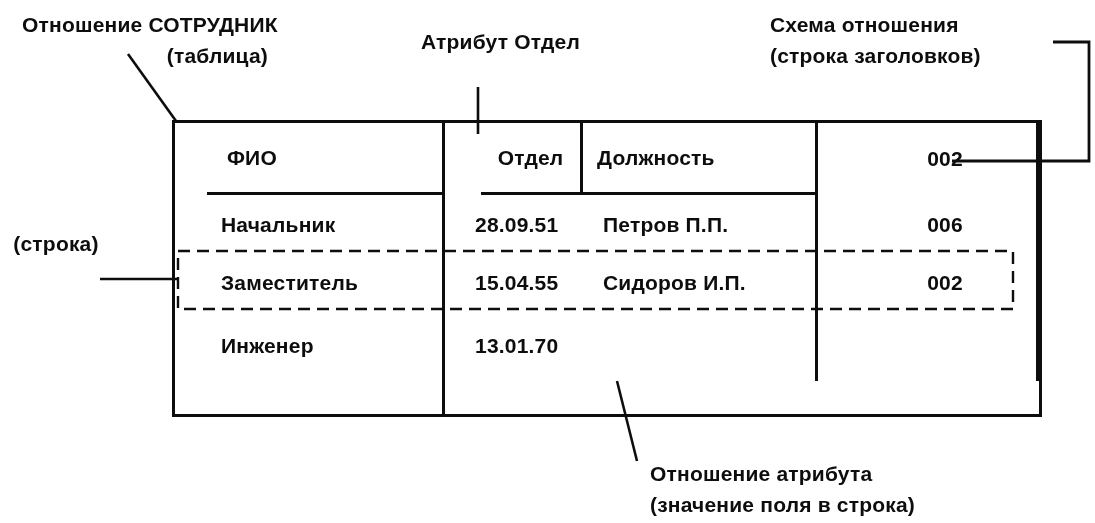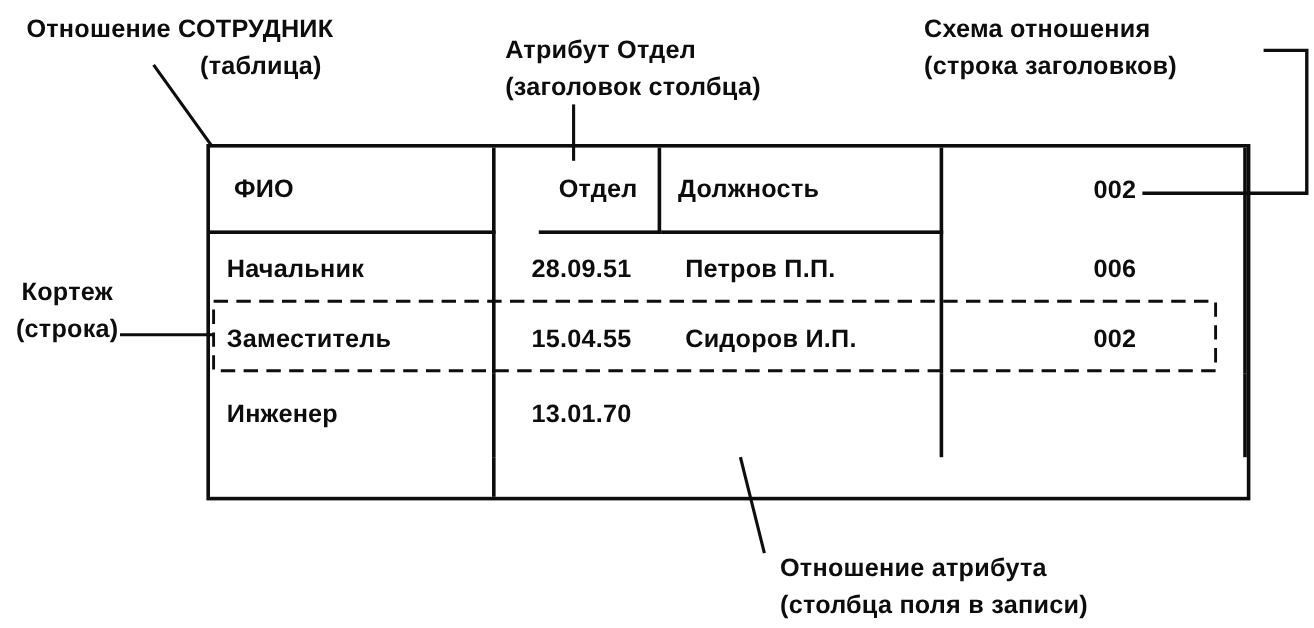--- a/index.html
+++ b/index.html
@@ -25,21 +25,21 @@
   .callout-schema{left:770px;top:9px;text-align:left;}
   .callout-tuple{left:0px;top:228px;width:112px;text-align:center;}
   .callout-value{left:650px;top:458px;text-align:left;}
 
   .rel-table{
     position:absolute;left:172px;top:120px;width:870px;height:297px;
     border:3px solid #0d0d0d;box-sizing:border-box;
     display:grid;
     grid-template-columns:238px 138px 235px 1fr;
     grid-template-rows:72px 60px 56px 70px auto;
-    z-index:1;background:#ffffff;
+    z-index:1;background:#ffffff;padding-left:32px;
   }
   .cell{
     box-sizing:border-box;
     display:flex;align-items:center;
     font-size:21px;font-weight:700;letter-spacing:.2px;
     white-space:nowrap;
   }
   .c0,.c1,.c2{border-right:3px solid #0d0d0d;}
   .hdr{border-bottom:3px solid #0d0d0d;}
   .pad-a{padding-left:20px;}
@@ -62,36 +62,34 @@
     <rect x="178" y="251" width="835" height="58" fill="none" stroke="#0d0d0d" stroke-width="2.4" stroke-dasharray="12 7"></rect>
   </svg>
 
   <div class="callout callout-relation">
     <div>Отношение СОТРУДНИК</div>
     <div>(таблица)</div>
   </div>
 
   <div class="callout callout-attribute">
     <div>Атрибут Отдел</div>
-    <div>(заголовок столбца)</div>
   </div>
 
   <div class="callout callout-schema">
     <div>Схема отношения</div>
     <div>(строка заголовков)</div>
   </div>
 
   <div class="callout callout-tuple">
-    <div>Кортеж</div>
     <div>(строка)</div>
   </div>
 
   <div class="callout callout-value">
     <div>Отношение атрибута</div>
-    <div>(столбца поля в записи)</div>
+    <div>(значение поля в строка)</div>
   </div>
 
   <div class="rel-table">
 
     <div class="cell hdr c0 pad-a">ФИО</div>
     <div class="cell hdr c1 pad-b">Отдел</div>
     <div class="cell hdr c2 pad-c">Должность</div>
 
     <div class="cell c1 pad-b">002</div>
     <div class="cell c2 pad-c">Начальник</div>

